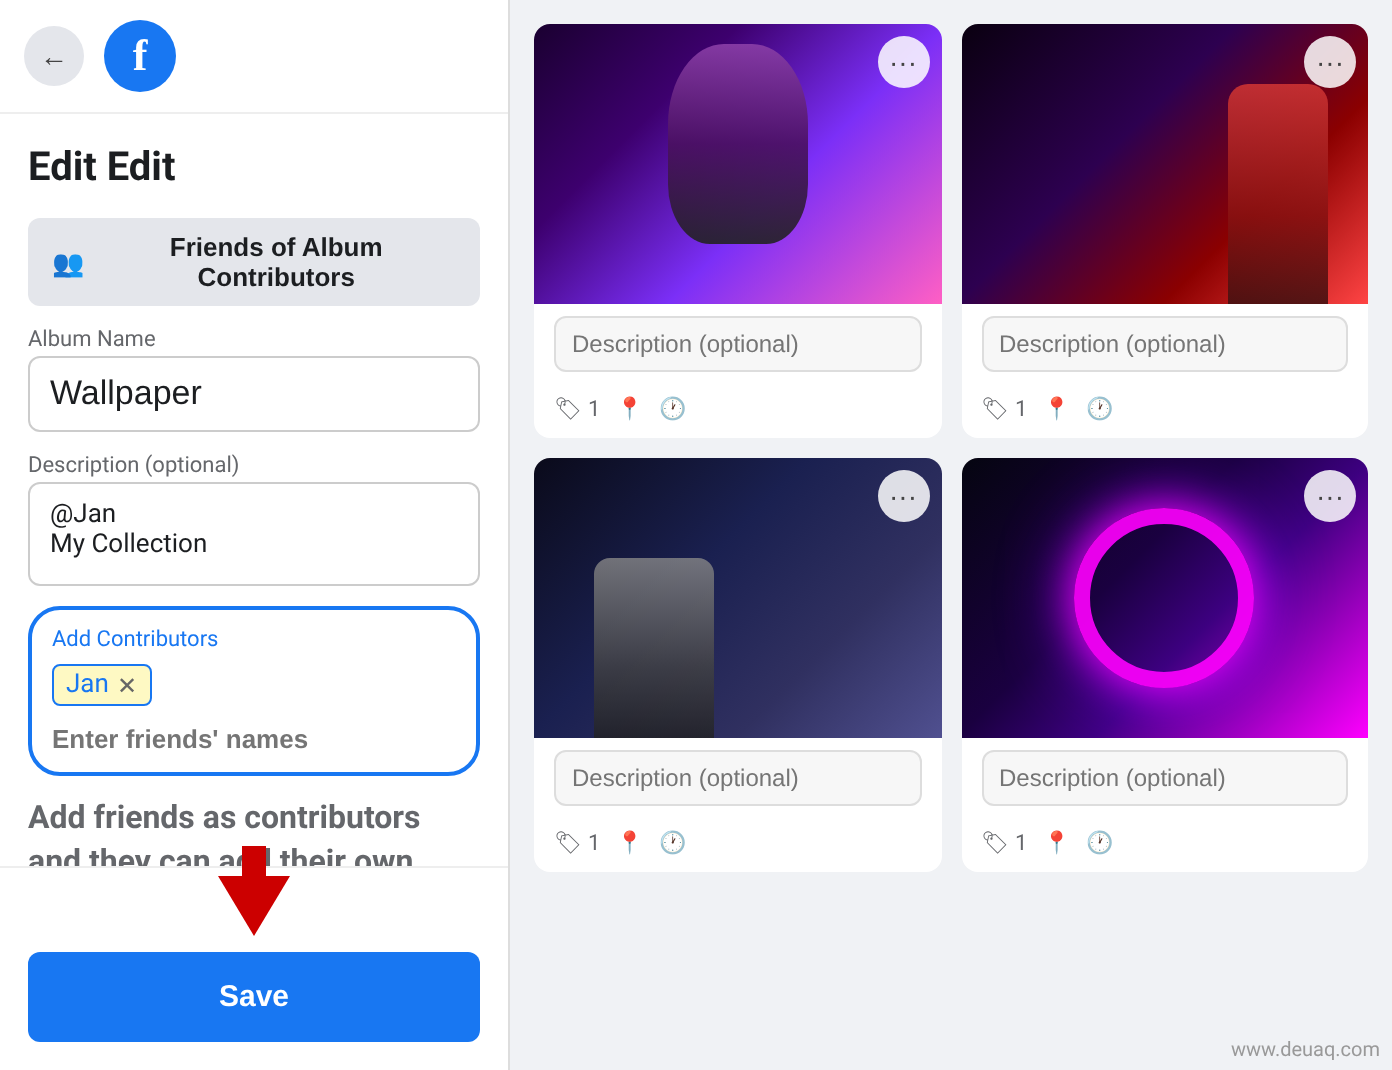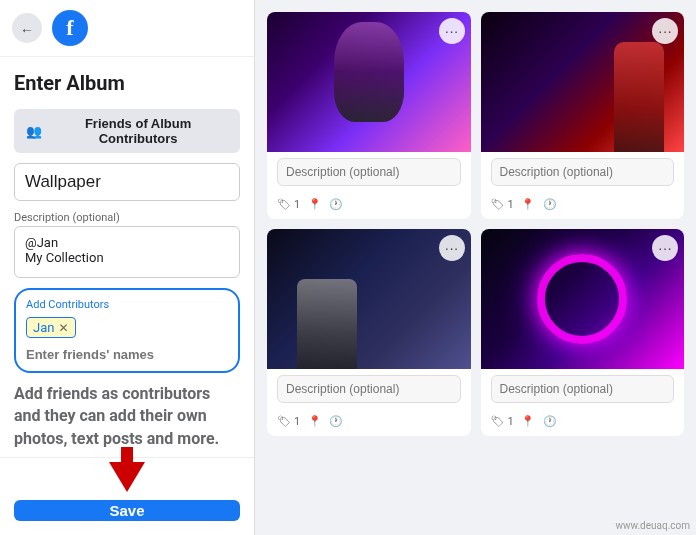--- a/index.html
+++ b/index.html
@@ -182,21 +182,21 @@
       align-items: center;
       gap: 6px;
       width: 100%;
       justify-content: center;
     }
 
     .save-btn {
       background: #1877f2;
       border: none;
       border-radius: 6px;
-      padding: 2px;
+      padding: 14px;
       font-size: 15px;
       font-weight: 600;
       color: #fff;
       cursor: pointer;
       width: calc(100% - 28px);
       margin: 8px 14px 14px;
       display: block;
     }
 
     .arrow-wrapper {
@@ -373,28 +373,29 @@
   <div class="header-bar">
     <button class="back-btn">
       <span>←</span>
     </button>
     <div class="fb-logo">
       <span>f</span>
     </div>
   </div>
 
   <div class="left-content">
-    <h1 class="page-title">Enter Album</h1>
+    <h1 class="page-title">Edit Edit</h1>
 
     <button class="contributors-btn">
       <span>👥</span>
       <span>Friends of Album Contributors</span>
     </button>
 
     <div class="form-group">
+      <label class="form-label">Album Name</label>
       <input class="form-input" type="text" value="Wallpaper" style="">
     </div>
 
     <div class="form-group">
       <label class="form-label">Description (optional)</label>
       <div class="form-input" style="min-height:52px; font-size:13px;">
         <div>@Jan</div>
         <div>My Collection</div>
       </div>
     </div>

